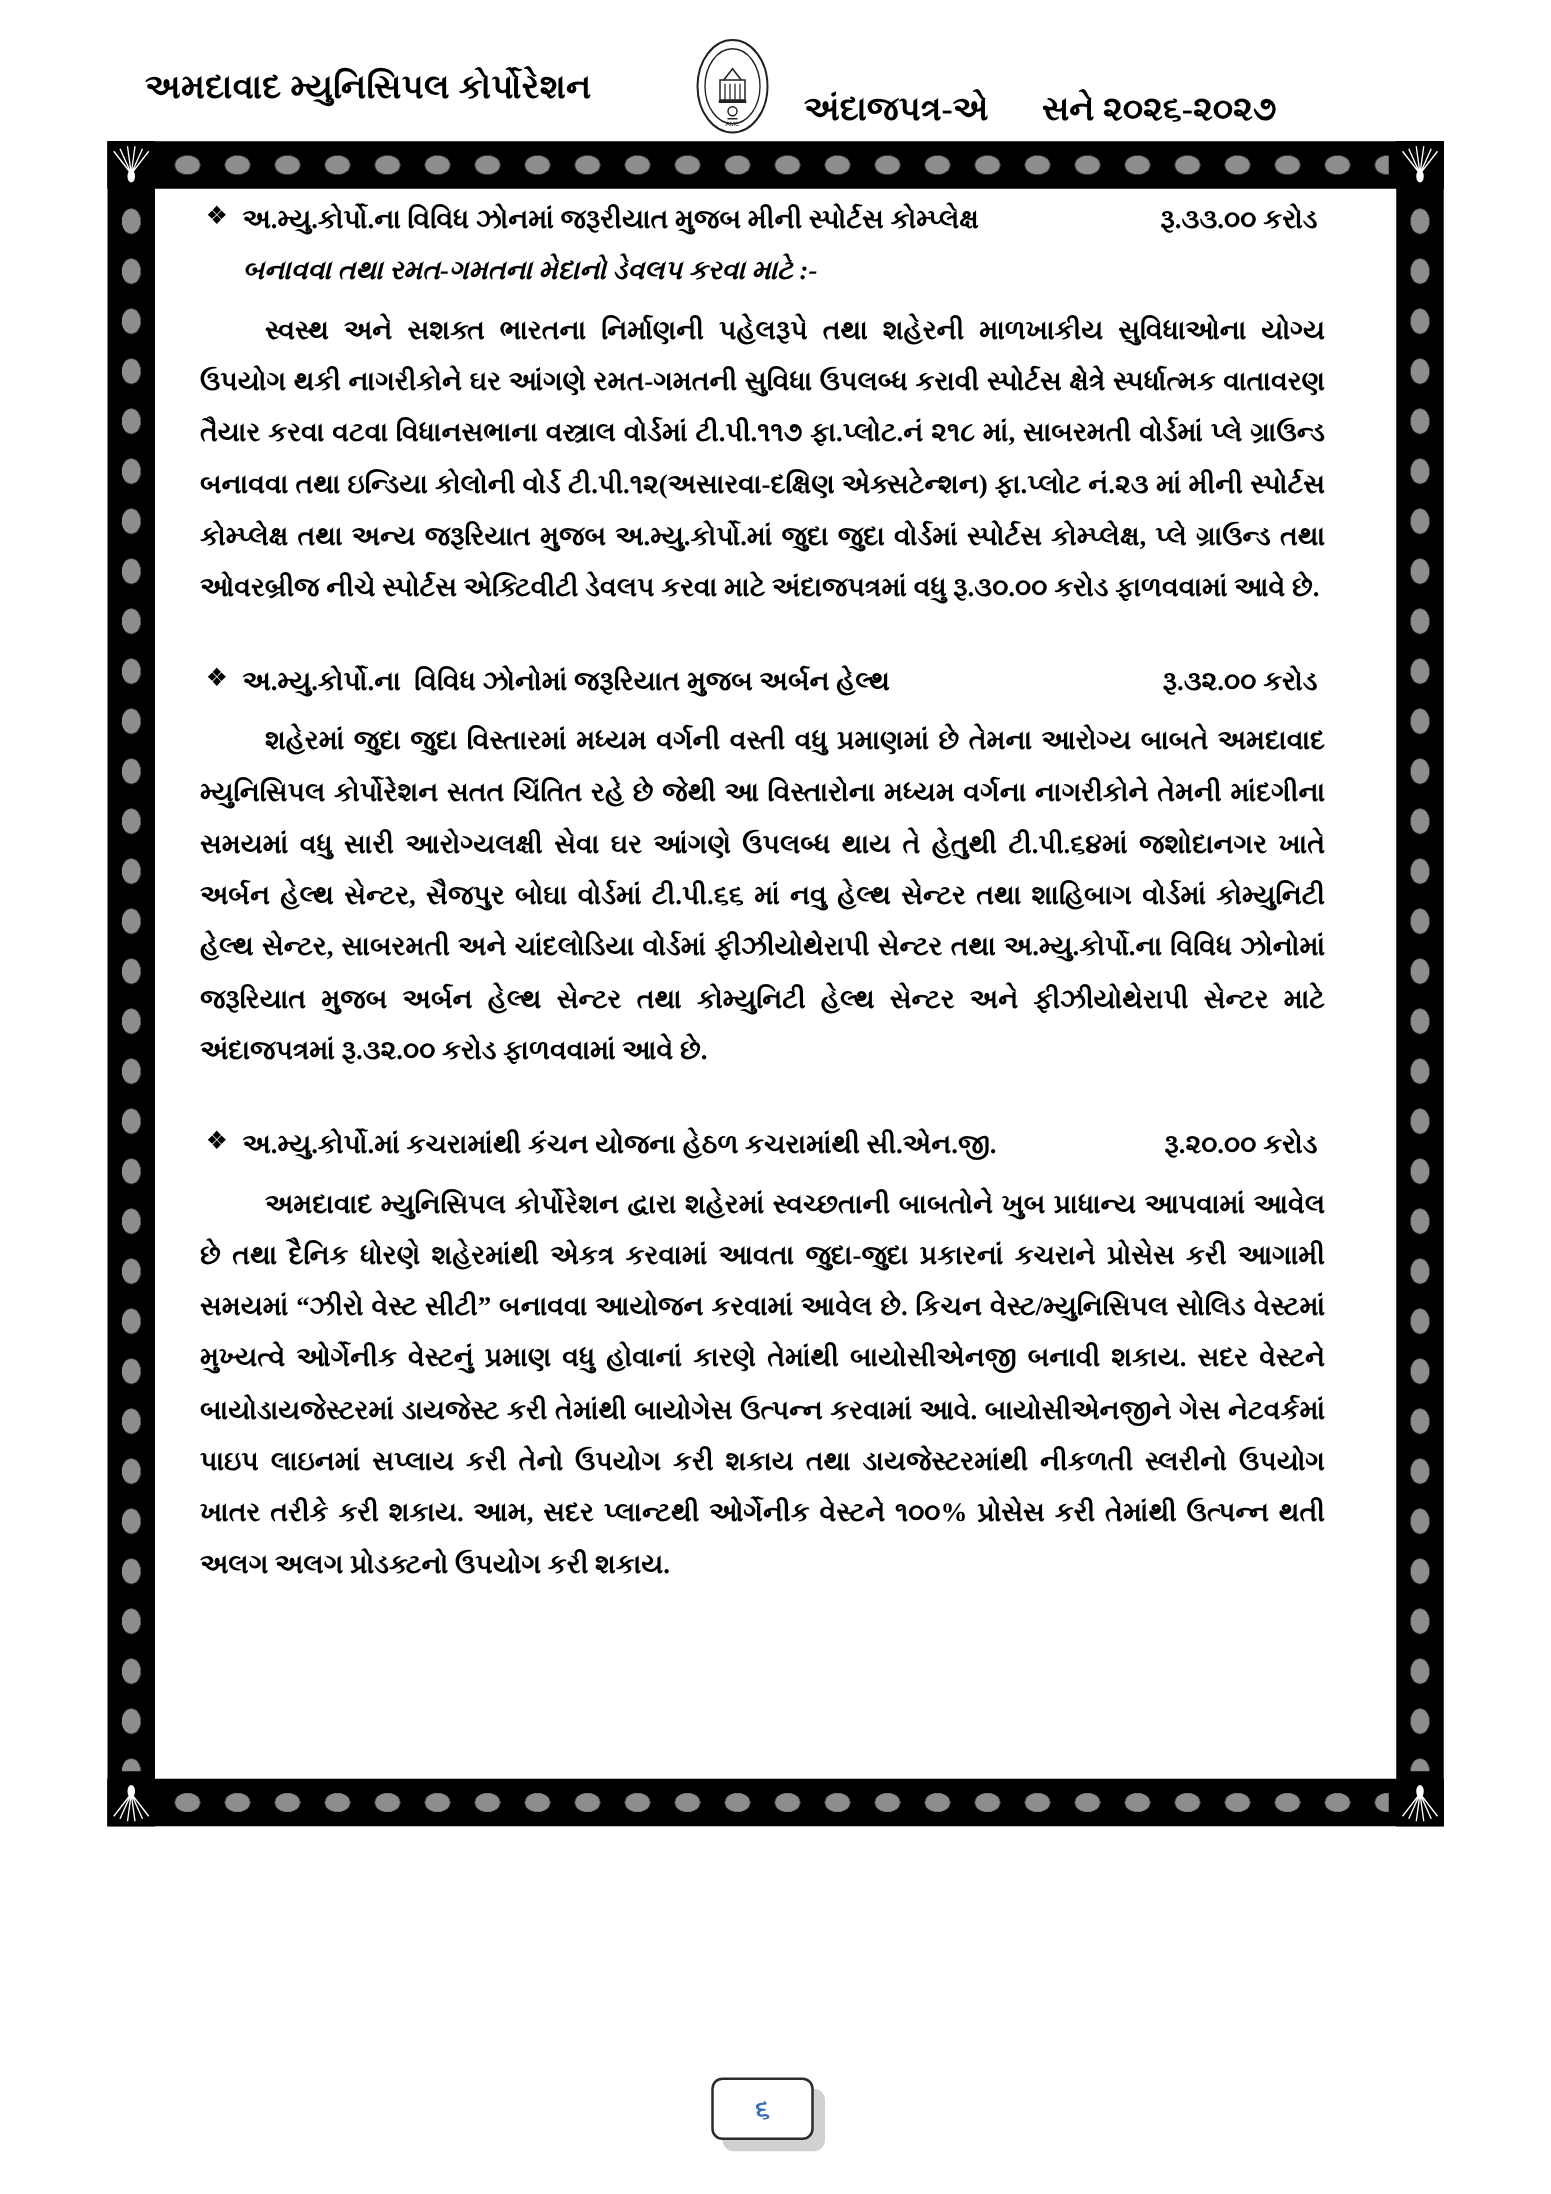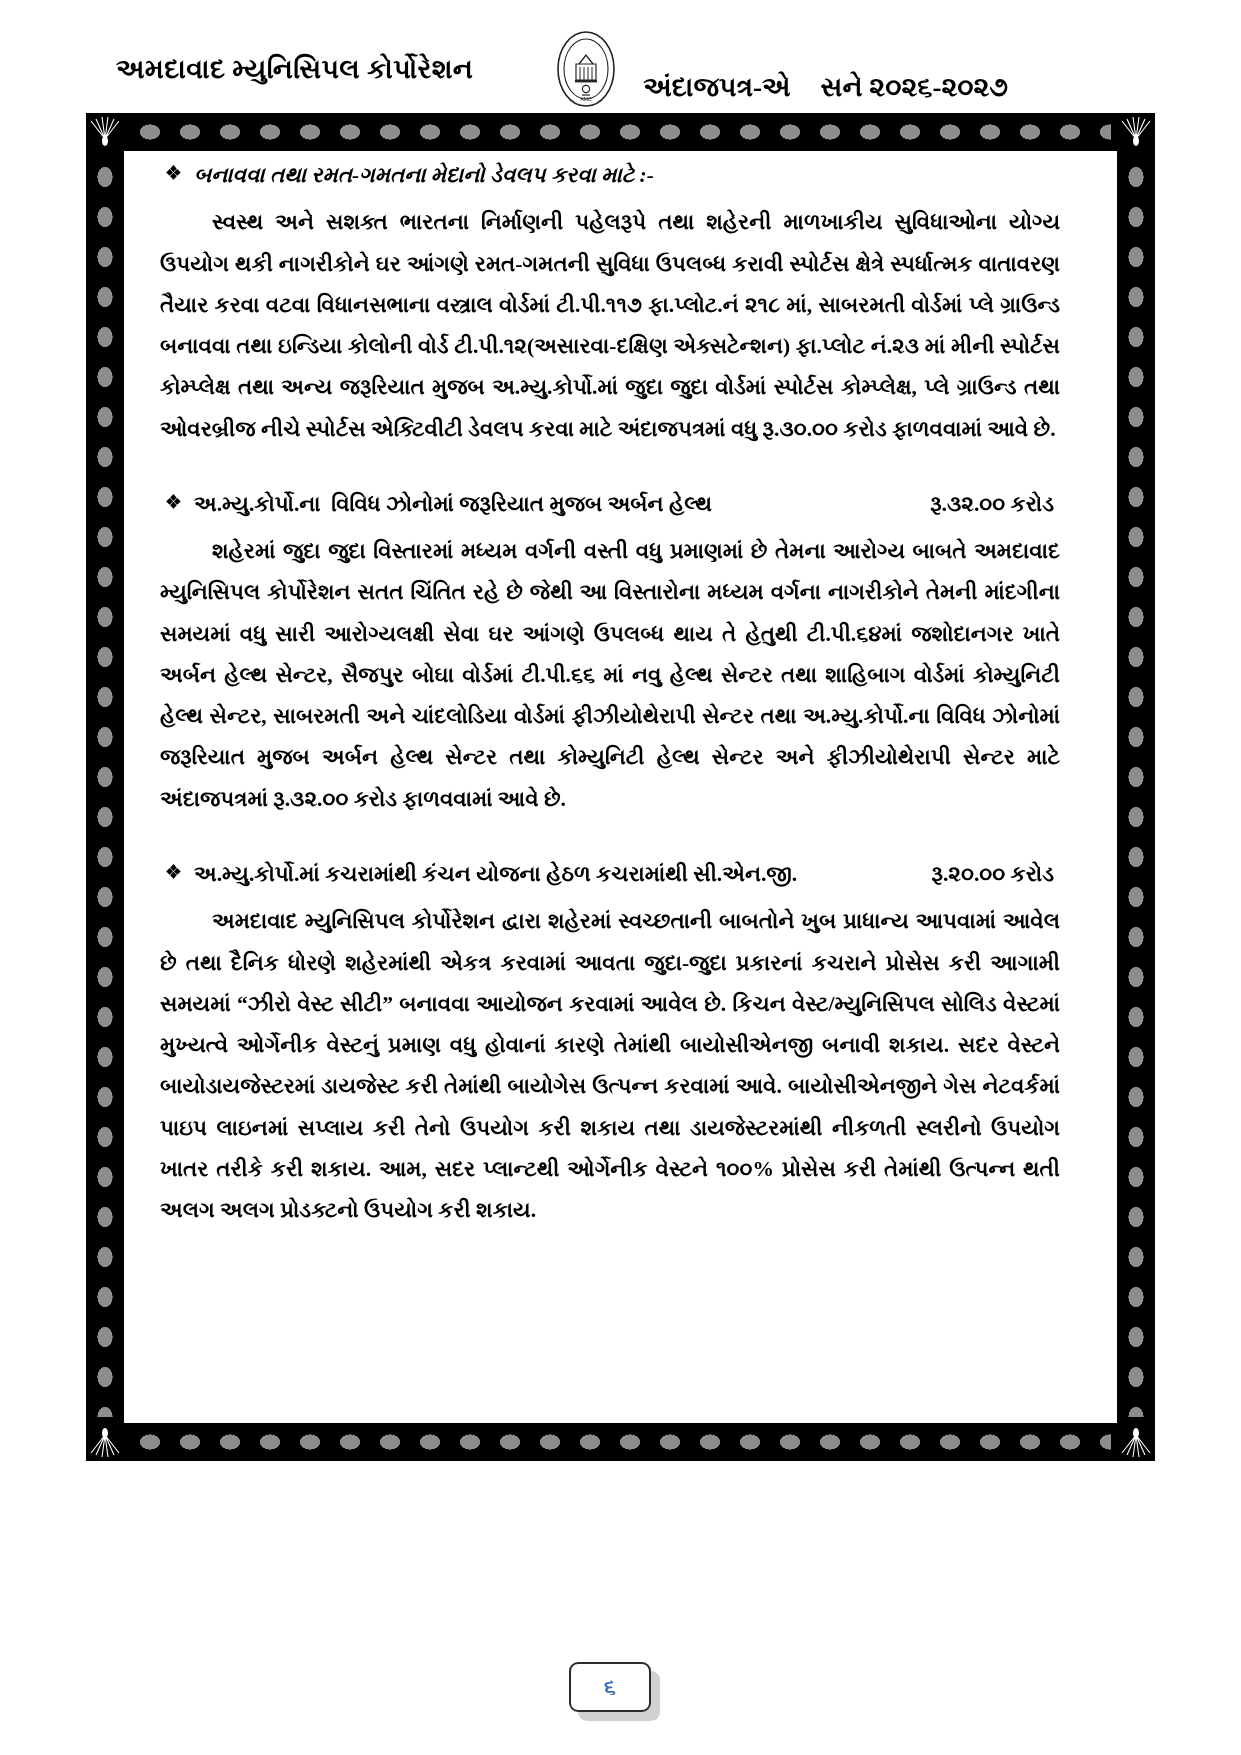--- a/index.html
+++ b/index.html
@@ -48,21 +48,21 @@
     flex: 0 0 auto;
     display: flex;
     align-items: center;
     justify-content: center;
   }
   .header-right {
     font-size: 27px;
     font-weight: bold;
     white-space: nowrap;
     display: flex;
-    gap: 30px;
+    gap: 43px;
     margin-top: 36px;
   }
 
   
   .border-frame {
     position: absolute;
     left: 86px;
     top: 113px;
     width: 1069px;
     height: 1348px;
@@ -252,20 +252,24 @@
       </g>
         </svg>
     </div>
   </div>
 
   <div class="content">
 
     <div class="section">
       <div class="bullet-head">
         <span class="bullet-mark">❖</span>
+        <div class="head-line1">
+          <span class="head-title">અ.મ્યુ.કોર્પો.ના વિવિધ ઝોનમાં જરૂરીયાત મુજબ મીની સ્પોર્ટસ કોમ્પ્લેક્ષ</span>
+          <span class="head-amount">રૂ.૩૩.૦૦ કરોડ</span>
+        </div>
         <div class="head-line2">બનાવવા તથા રમત-ગમતના મેદાનો ડેવલપ કરવા માટે :-</div>
       </div>
       <p class="body-para">સ્વસ્થ અને સશક્ત ભારતના નિર્માણની પહેલરૂપે તથા શહેરની માળખાકીય સુવિધાઓના યોગ્ય ઉપયોગ થકી નાગરીકોને ઘર આંગણે રમત-ગમતની સુવિધા ઉપલબ્ધ કરાવી સ્પોર્ટસ ક્ષેત્રે સ્પર્ધાત્મક વાતાવરણ તૈયાર કરવા વટવા વિધાનસભાના વસ્ત્રાલ વોર્ડમાં ટી.પી.૧૧૭ ફા.પ્લોટ.નં ૨૧૮ માં, સાબરમતી વોર્ડમાં પ્લે ગ્રાઉન્ડ બનાવવા તથા ઇન્ડિયા કોલોની વોર્ડ ટી.પી.૧૨(અસારવા-દક્ષિણ એક્સટેન્શન) ફા.પ્લોટ નં.૨૩ માં મીની સ્પોર્ટસ કોમ્પ્લેક્ષ તથા અન્ય જરૂરિયાત મુજબ અ.મ્યુ.કોર્પો.માં જુદા જુદા વોર્ડમાં સ્પોર્ટસ કોમ્પ્લેક્ષ, પ્લે ગ્રાઉન્ડ તથા ઓવરબ્રીજ નીચે સ્પોર્ટસ એક્ટિવીટી ડેવલપ કરવા માટે અંદાજપત્રમાં વધુ રૂ.૩૦.૦૦ કરોડ ફાળવવામાં આવે છે.</p>
     </div>
 
     <div class="section">
       <div class="bullet-head">
         <span class="bullet-mark">❖</span>
         <div class="head-line1">
           <span class="head-title">અ.મ્યુ.કોર્પો.ના  વિવિધ ઝોનોમાં જરૂરિયાત મુજબ અર્બન હેલ્થ</span>

